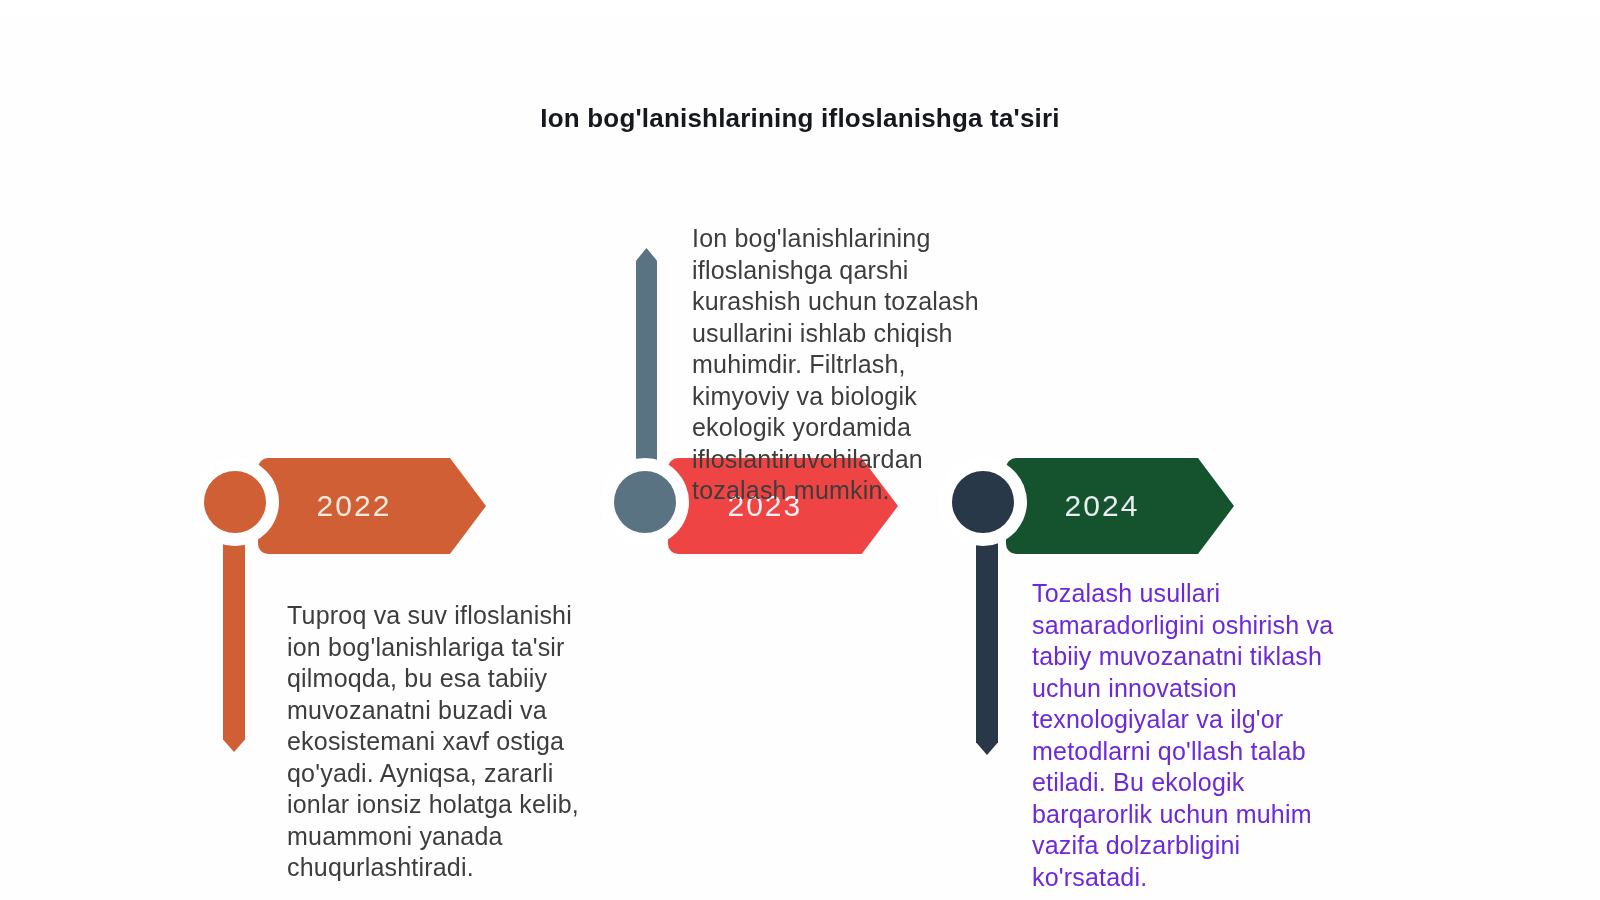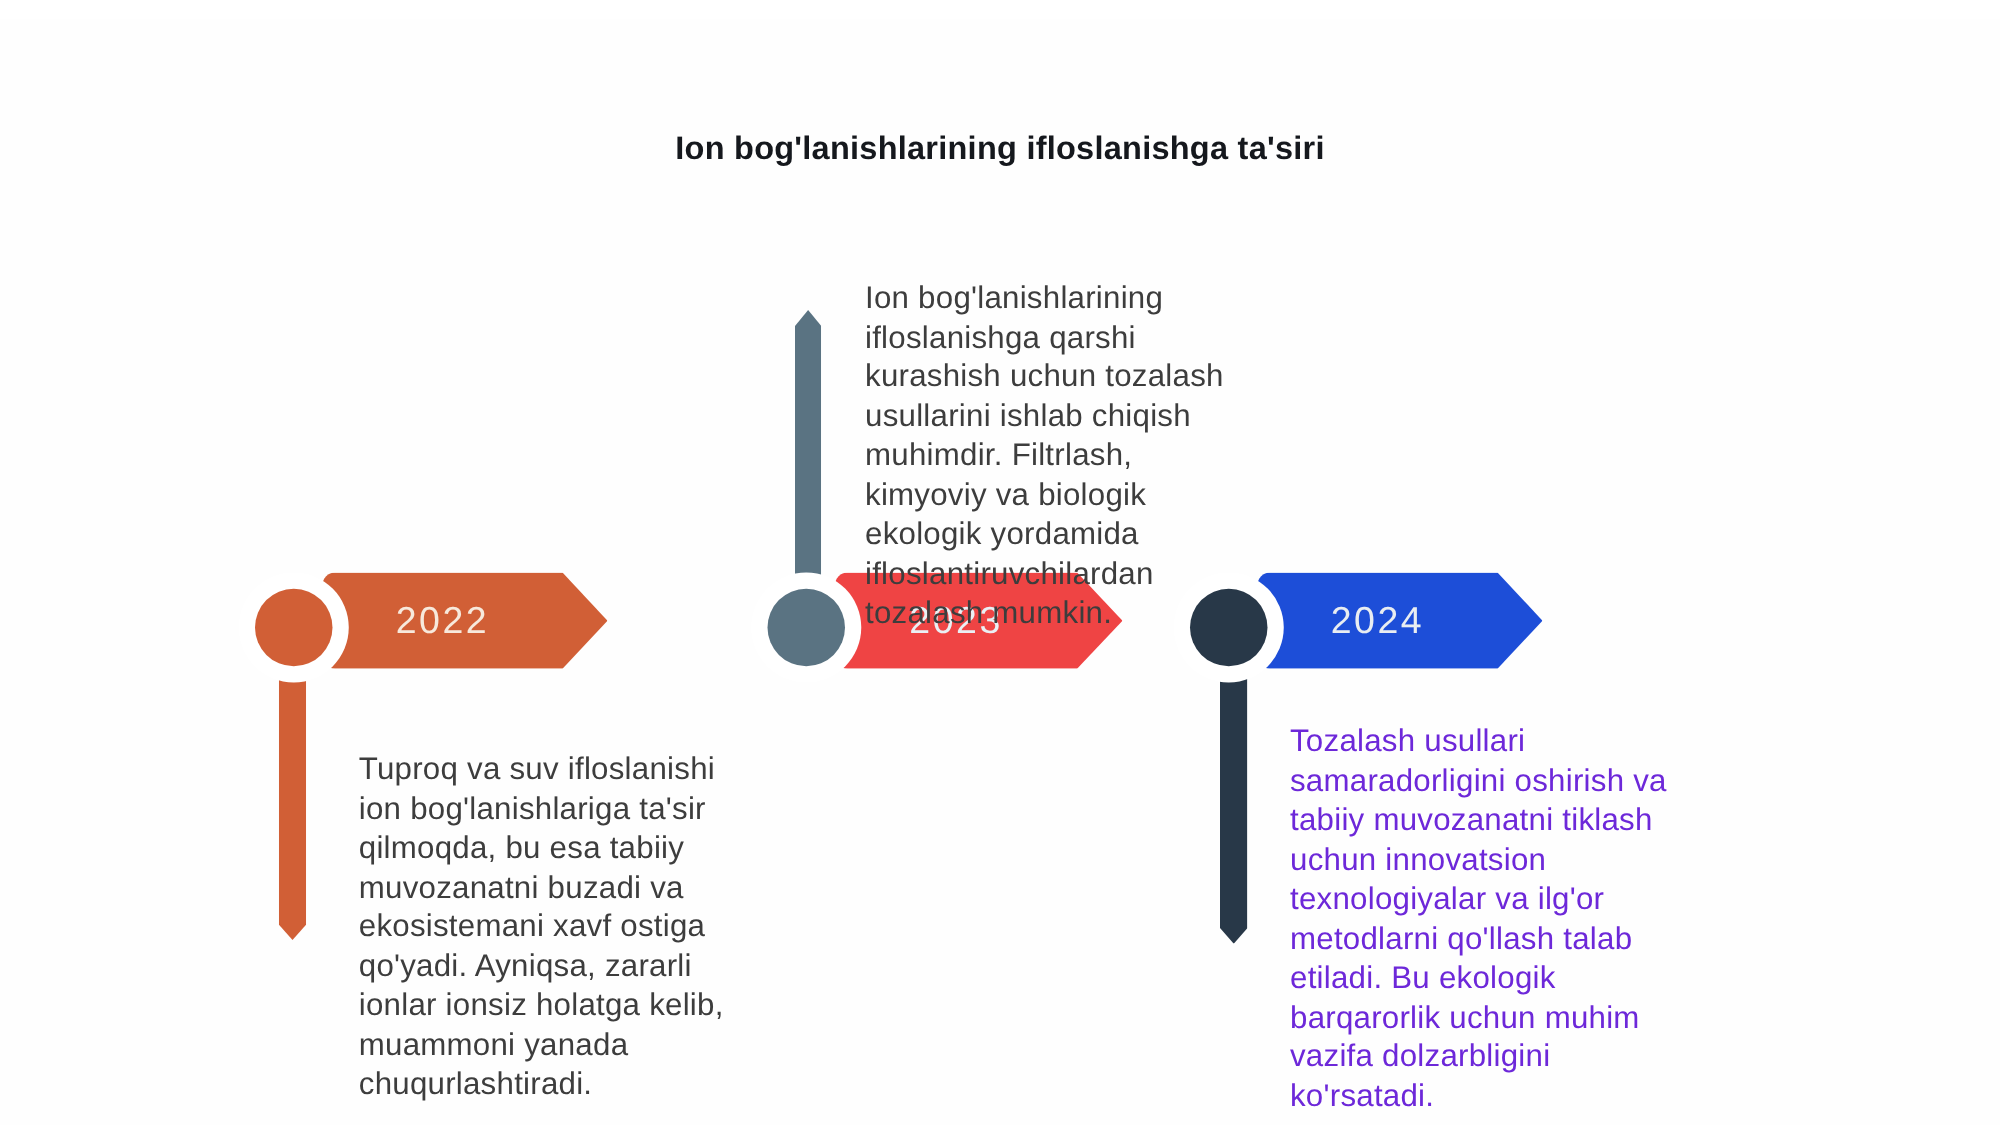--- a/index.html
+++ b/index.html
@@ -48,21 +48,21 @@
     height: 62px;
     border-radius: 50%;
     box-shadow: 0 0 0 13px #ffffff;
     z-index: 3;
   }
 
   .arrow {
     position: absolute;
     top: 443px;
     width: 228px;
-    height: 77px;
+    height: 96px;
     border-radius: 10px 0 0 10px;
     clip-path: polygon(0 0, 84.2% 0, 100% 50%, 84.2% 100%, 0 100%);
     z-index: 2;
     display: flex;
     align-items: center;
   }
   .year {
     width: 84.2%;
     text-align: center;
     font-size: 30px;
@@ -134,21 +134,21 @@
 usullarini ishlab chiqish
 muhimdir. Filtrlash,
 kimyoviy va biologik
 ekologik yordamida
 ifloslantiruvchilardan
 tozalash mumkin.</div>
   </div>
 
   <div class="milestone m3">
     <div class="stem stem-down" style="background-color: rgb(40, 56, 72);"></div>
-    <div class="arrow" style="background-color: #1d4ed8;">
+    <div class="arrow" style="background-color: #14532d;">
       <div class="year" style="color: rgb(233, 237, 241);">2024</div>
     </div>
     <div class="node" style="background-color: rgb(40, 56, 72);"></div>
     <div class="desc" style="color: #6d28d9;">Tozalash usullari
 samaradorligini oshirish va
 tabiiy muvozanatni tiklash
 uchun innovatsion
 texnologiyalar va ilg'or
 metodlarni qo'llash talab
 etiladi. Bu ekologik

